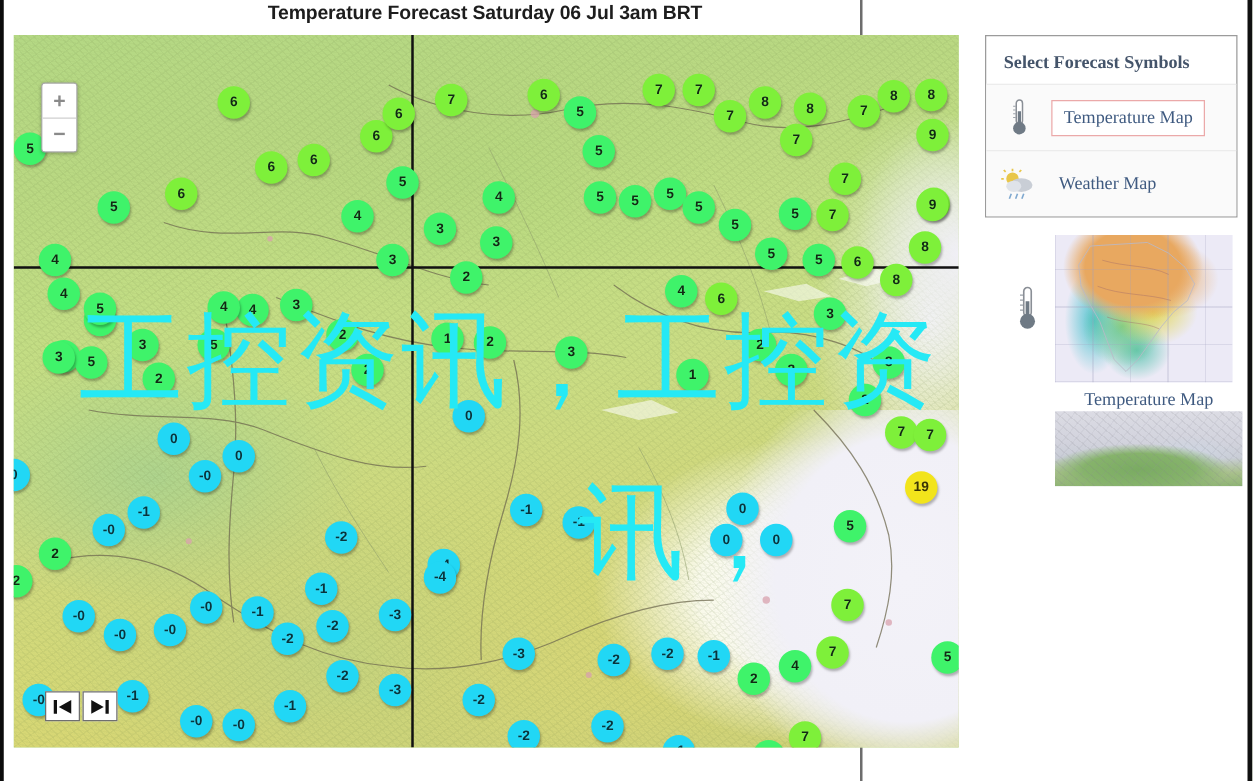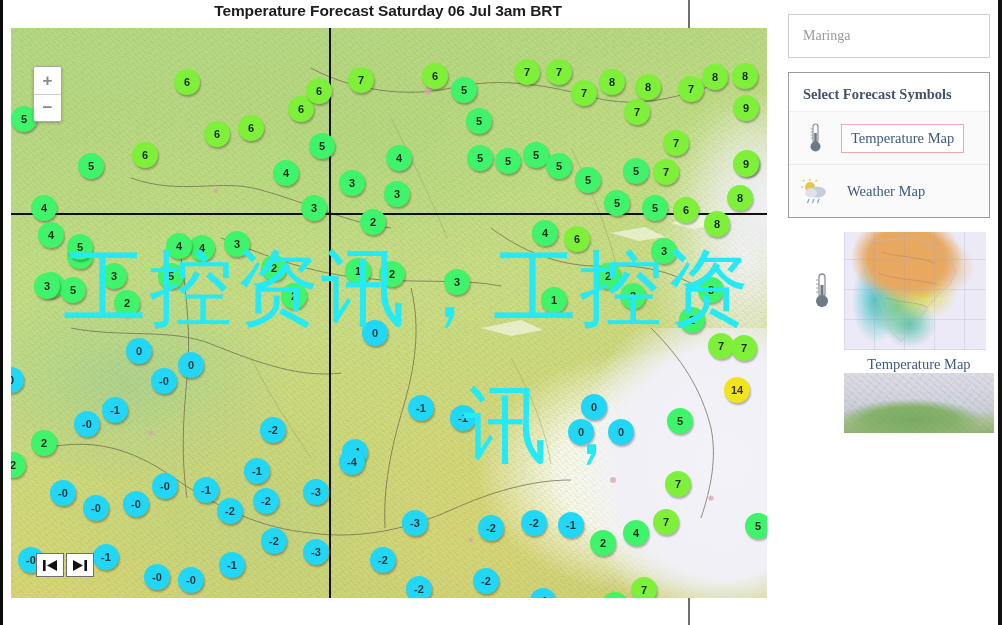--- a/index.html
+++ b/index.html
@@ -399,21 +399,21 @@
           <div class="marker" style="background: rgb(63, 243, 106); color: rgb(15, 42, 18); width: 26px; height: 26px; left: 270px; top: 255px;">2</div>
           <div class="marker" style="background: rgb(63, 243, 106); color: rgb(15, 42, 18); width: 26px; height: 26px; left: 368px; top: 233px;">2</div>
           <div class="marker" style="background: rgb(63, 243, 106); color: rgb(15, 42, 18); width: 26px; height: 26px; left: 433px; top: 241px;">3</div>
           <div class="marker" style="background: rgb(63, 243, 106); color: rgb(15, 42, 18); width: 26px; height: 26px; left: 530px; top: 259px;">1</div>
           <div class="marker" style="background: rgb(63, 243, 106); color: rgb(15, 42, 18); width: 26px; height: 26px; left: 584px; top: 235px;">2</div>
           <div class="marker" style="background: rgb(63, 243, 106); color: rgb(15, 42, 18); width: 26px; height: 26px; left: 609px; top: 255px;">2</div>
           <div class="marker" style="background: rgb(63, 243, 106); color: rgb(15, 42, 18); width: 26px; height: 26px; left: 687px; top: 249px;">3</div>
           <div class="marker" style="background: rgb(63, 243, 106); color: rgb(15, 42, 18); width: 26px; height: 26px; left: 668px; top: 279px;">2</div>
           <div class="marker" style="background: rgb(126, 240, 58); color: rgb(15, 42, 18); width: 26px; height: 26px; left: 697px; top: 305px;">7</div>
           <div class="marker" style="background: rgb(126, 240, 58); color: rgb(15, 42, 18); width: 26px; height: 26px; left: 720px; top: 307px;">7</div>
-          <div class="marker" style="background: rgb(242, 228, 27); color: rgb(58, 52, 0); width: 26px; height: 26px; left: 713px; top: 349px;">14</div>
+          <div class="marker" style="background: rgb(242, 228, 27); color: rgb(58, 52, 0); width: 26px; height: 26px; left: 713px; top: 349px;">19</div>
           <div class="marker" style="background: rgb(33, 215, 245); color: rgb(6, 52, 61); width: 26px; height: 26px; left: 115px; top: 310px;">0</div>
           <div class="marker" style="background: rgb(33, 215, 245); color: rgb(6, 52, 61); width: 26px; height: 26px; left: 140px; top: 340px;">-0</div>
           <div class="marker" style="background: rgb(33, 215, 245); color: rgb(6, 52, 61); width: 26px; height: 26px; left: 167px; top: 324px;">0</div>
           <div class="marker" style="background: rgb(33, 215, 245); color: rgb(6, 52, 61); width: 26px; height: 26px; left: 63px; top: 383px;">-0</div>
           <div class="marker" style="background: rgb(33, 215, 245); color: rgb(6, 52, 61); width: 26px; height: 26px; left: 91px; top: 369px;">-1</div>
           <div class="marker" style="background: rgb(63, 243, 106); color: rgb(15, 42, 18); width: 26px; height: 26px; left: 20px; top: 402px;">2</div>
           <div class="marker" style="background: rgb(33, 215, 245); color: rgb(6, 52, 61); width: 26px; height: 26px; left: 397px; top: 367px;">-1</div>
           <div class="marker" style="background: rgb(33, 215, 245); color: rgb(6, 52, 61); width: 26px; height: 26px; left: 331px; top: 411px;">-4</div>
           <div class="marker" style="background: rgb(33, 215, 245); color: rgb(6, 52, 61); width: 26px; height: 26px; left: 249px; top: 389px;">-2</div>
           <div class="marker" style="background: rgb(33, 215, 245); color: rgb(6, 52, 61); width: 26px; height: 26px; left: 351px; top: 292px;">0</div>
@@ -479,21 +479,20 @@
           <polygon points="1,1 1,12 11,6.5" fill="#111"></polygon>
           <rect x="12.4" y="1" width="2.6" height="11" fill="#111"></rect>
         </svg>
       </div>
     </div>
   </div>
 
   <div id="sidebar">
     <div id="sidebar-inner">
 
-      <input id="loc-input" type="text" placeholder="Maringa" style="">
 
       <div id="symbols-box">
         <div id="symbols-title">Select Forecast Symbols</div>
 
         <div class="sym-row selected">
           <div class="sym-ico">
             <svg width="15" height="32" viewBox="0 0 15 32">
               <rect x="5" y="2" width="5" height="19" rx="2.5" fill="#fff" stroke="#8a8f96" stroke-width="1.2"></rect>
               <circle cx="7.5" cy="24.5" r="5" fill="#6f7a85"></circle>
               <rect x="6.2" y="11" width="2.6" height="12" fill="#6f7a85"></rect>

